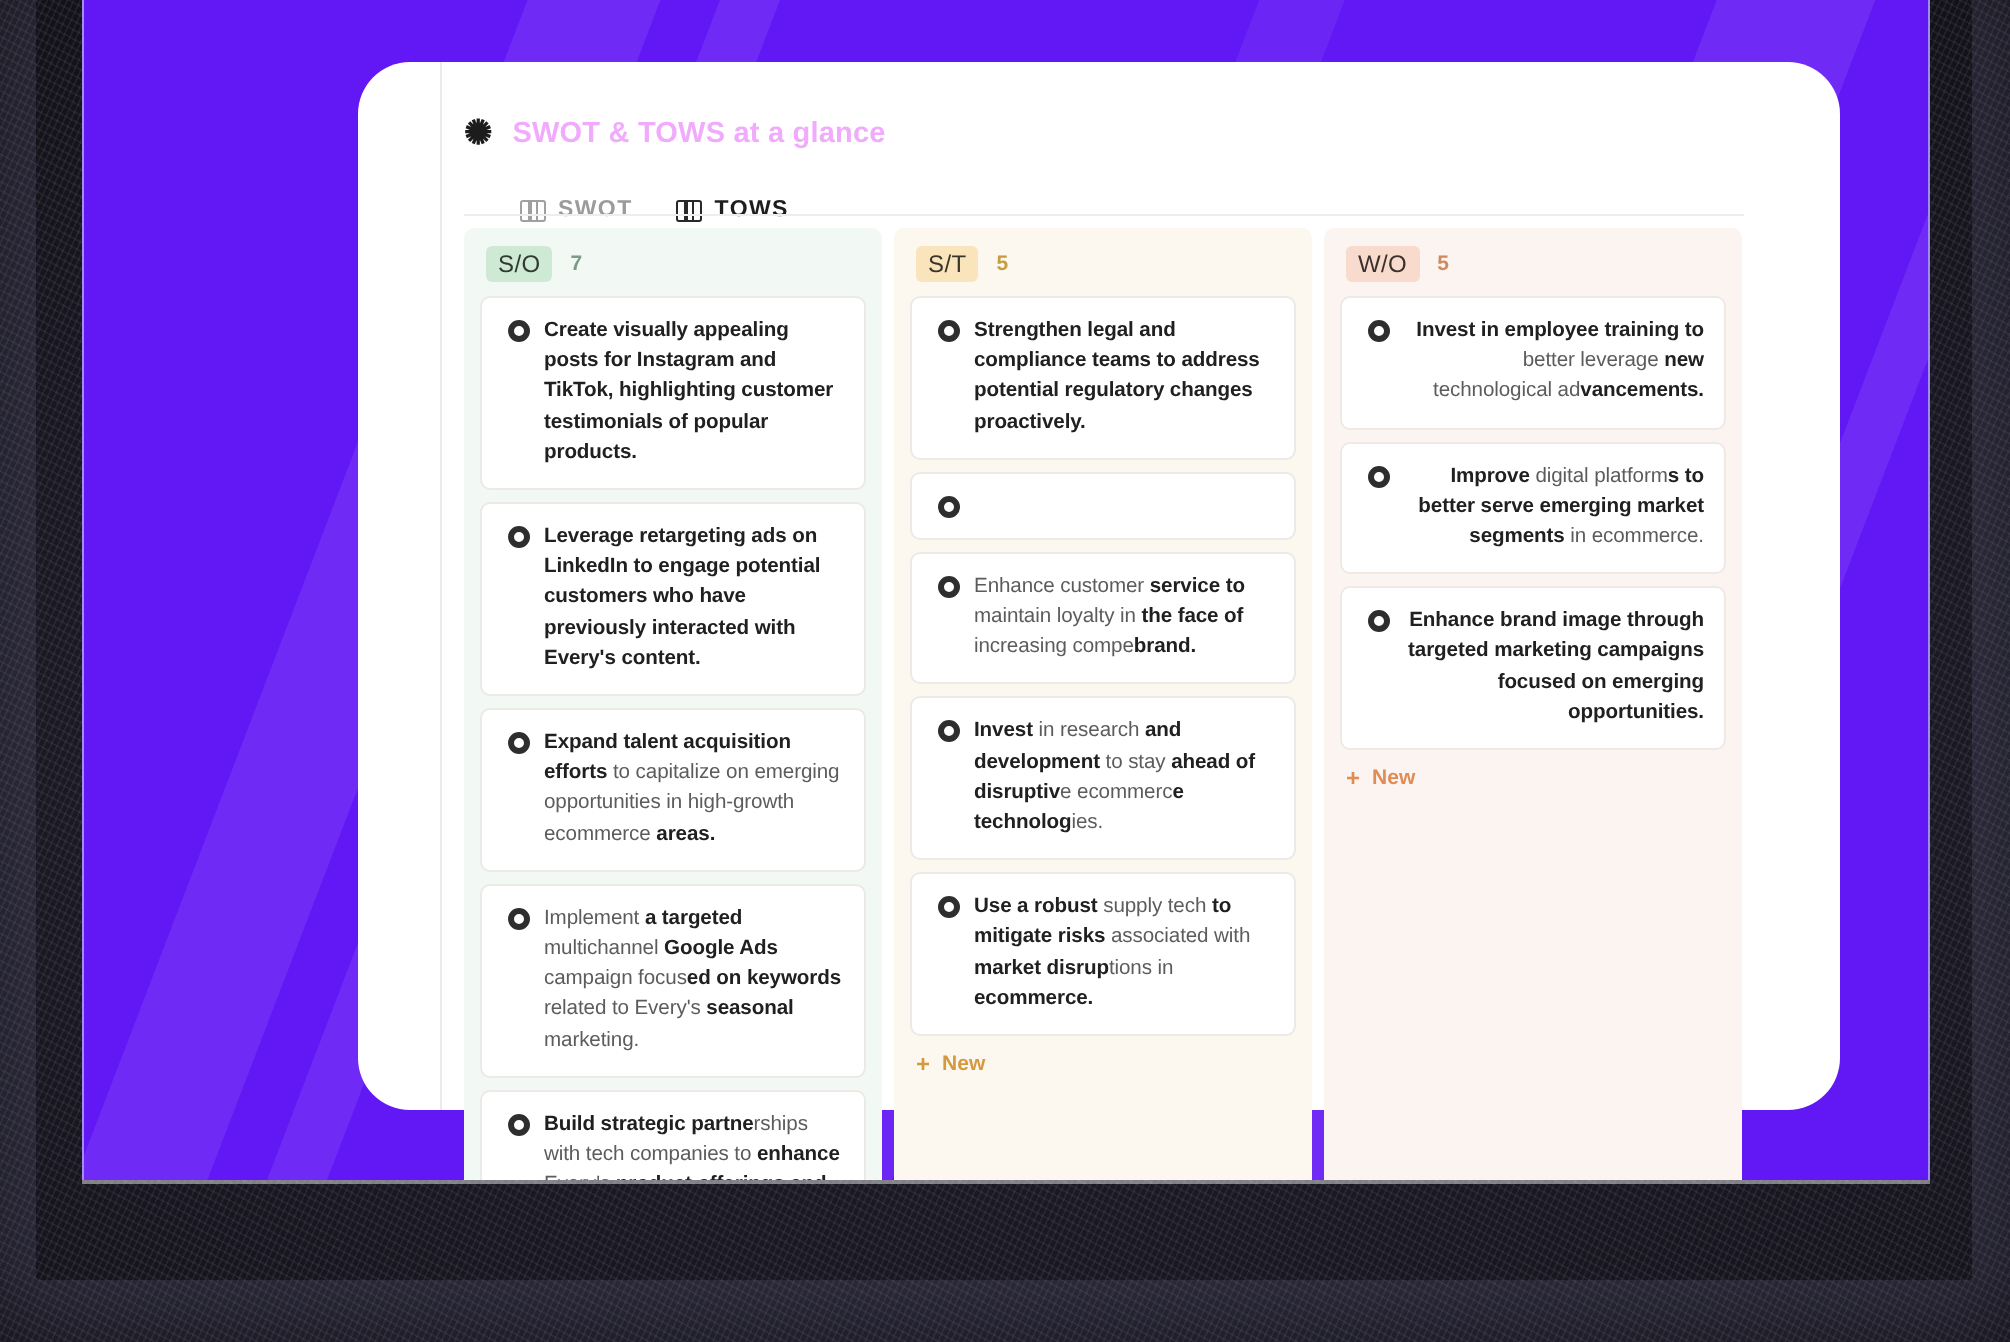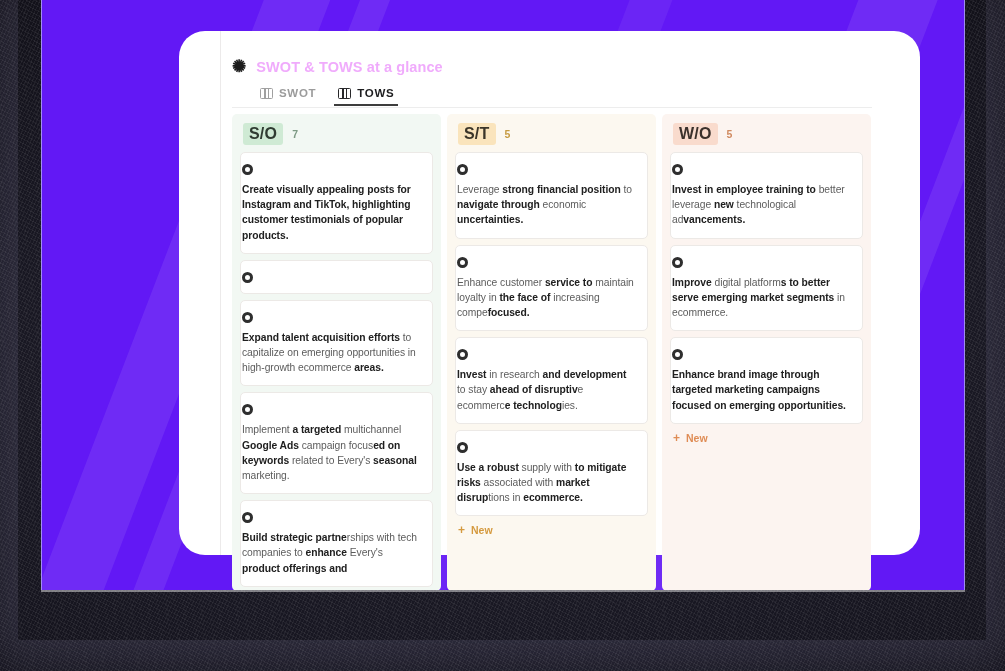--- a/index.html
+++ b/index.html
@@ -55,49 +55,49 @@
   }
 
   
   .hdr{ position:absolute; left:190px; top:58px; display:flex; align-items:center; gap:10px; }
   .snowflake{ font-size:17px; color:#1c1c1c; line-height:1; font-weight:700; }
   .hdr-title{ font-size:14.5px; font-weight:700; color:#f0abfc; letter-spacing:.1px; }
 
   
   .tabs{ position:absolute; left:214px; top:84px; display:flex; gap:14px; }
   .tab{ display:flex; align-items:center; gap:6px; padding:3px 4px 7px 4px;
-        font-size:11.5px; font-weight:700; letter-spacing:.7px; color:#9b9b9b; cursor:pointer; }
+        font-size:11.5px; font-weight:700; letter-spacing:.7px; color:#9b9b9b; cursor:pointer;margin-top:12px; }
   .tab.active{ color:#1d1d1f; box-shadow: inset 0 -2px 0 0 #3d3d3d; justify-content: center; }
   .bicon{ width:13px; height:11px; border:1.4px solid currentColor; border-radius:1.5px;
           display:inline-block; position:relative; opacity:.95;}
   .bicon:before,.bicon:after{ content:""; position:absolute; top:0; bottom:0; width:1.4px; background:currentColor; }
   .bicon:before{ left:3.2px; } .bicon:after{ left:6.8px; }
 
   .hdr-rule{ position:absolute; left:190px; top:107px; width:640px; height:1px; background:#ededed; }
 
   
   #board{ position:absolute; left:190px; top:114px; width:660px; display:flex; gap:6px; }
   .col{ width:209px; border-radius:5px; padding:0 0 4px 0; }
   .col.so{ background:#f2f8f3; }
   .col.st{ background:#fcf8f0; }
-  .col.wo{ background:#fcf4f0; }
+  .col.wo{ background:#fcf4f0;text-align:right; }
 
   .col-head{ display:flex; align-items:center; gap:9px; padding:9px 11px 7px 11px; }
-  .chip{ font-size:16px; font-weight:700; padding:2px 6px; border-radius:3px; letter-spacing:.2px; }
+  .chip{ font-size:12px; font-weight:400; padding:2px 6px; border-radius:3px; letter-spacing:.2px; }
   .so .chip{ background:#cfead4; color:#2f3b31; }
   .st .chip{ background:#fae4bc; color:#3b3529; }
   .wo .chip{ background:#f9dbcd; color:#3b312c; }
   .cnt{ font-size:10.5px; font-weight:600; }
   .so .cnt{ color:#7d9a84; }
   .st .cnt{ color:#c79c43; }
   .wo .cnt{ color:#d08a60; }
 
   .cards{ display:flex; flex-direction:column; gap:6px; padding:0 8px; }
   .card{ background:#fff; border:1px solid #ece9e6; border-radius:5px;
-         padding:9px 10px 10px 1px; display:flex; gap:7px;flex-direction:column; }
+         padding:9px 10px 10px 13px; display:flex; gap:7px; }
   .dot{ flex:0 0 auto; width:11px; height:11px; border-radius:50%;
         border:3px solid #2e2e2e; background:#fff; margin-top:2px; }
   .txt{ font-size:10.3px; line-height:15.2px; color:#2f2f2f; letter-spacing:-.05px; }
   .txt b{ font-weight:700; color:#202020; }
   .txt s{ text-decoration:none; font-weight:400; color:#5c5c5c;margin-top:23px; }
 
   .newrow{ display:flex; align-items:center; gap:6px; padding:8px 0 4px 11px;
            font-size:10.5px; font-weight:600; cursor:pointer; }
   .st .newrow,.wo .newrow{ color:#d59a3f; }
   .wo .newrow{ color:#df8c55; }
@@ -143,20 +143,21 @@
           <span class="chip">S/O</span>
           <span class="cnt">7</span>
         </div>
         <div class="cards">
           <div class="card">
             <span class="dot"></span>
             <div class="txt"><b>Create visually appealing posts for Instagram and TikTok, highlighting customer testimonials of popular products.</b></div>
           </div>
           <div class="card">
             <span class="dot"></span>
+            <div class="txt"><b>Leverage retargeting ads on LinkedIn to engage potential customers who have previously interacted with Every's content.</b></div>
           </div>
           <div class="card">
             <span class="dot"></span>
             <div class="txt"><b>Expand talent acquisition efforts </b><s>to capitalize on emerging opportunities in high-growth ecommerce </s><b>areas.</b></div>
           </div>
           <div class="card">
             <span class="dot"></span>
             <div class="txt"><s>Implement </s><b>a targeted</b><s> multichannel </s><b>Google Ads</b><s> campaign focus</s><b>ed on keywords</b><s> related to Every's </s><b>seasonal</b><s> marketing.</s></div>
           </div>
           <div class="card">
@@ -166,33 +167,36 @@
         </div>
       </div>
       <div class="col st">
         <div class="col-head">
           <span class="chip">S/T</span>
           <span class="cnt">5</span>
         </div>
         <div class="cards">
           <div class="card">
             <span class="dot"></span>
-            <div class="txt"><s>Leverage </s><b>strong financial position </b><s>to </s><b>navigate through</b><s> economic </s><b>uncertainties.</b></div>
-          </div>
-          <div class="card">
-            <span class="dot"></span>
-            <div class="txt"><s>Enhance customer </s><b>service to</b><s> maintain loyalty in </s><b>the face of</b><s> increasing compe</s><b>focused.</b></div>
+            <div class="txt"><b>Strengthen legal and compliance teams to address potential regulatory changes proactively.</b></div>
+          </div>
+          <div class="card">
+            <span class="dot"></span>
+          </div>
+          <div class="card">
+            <span class="dot"></span>
+            <div class="txt"><s>Enhance customer </s><b>service to</b><s> maintain loyalty in </s><b>the face of</b><s> increasing compe</s><b>brand.</b></div>
           </div>
           <div class="card">
             <span class="dot"></span>
             <div class="txt"><b>Invest </b><s>in research </s><b>and development </b><s>to stay </s><b>ahead of disruptiv</b><s>e ecommerc</s><b>e technolog</b><s>ies.</s></div>
           </div>
           <div class="card">
             <span class="dot"></span>
-            <div class="txt"><b>Use a robust </b><s>supply with </s><b>to mitigate risks </b><s>associated with </s><b>market disrup</b><s>tions in </s><b>ecommerce.</b></div>
+            <div class="txt"><b>Use a robust </b><s>supply tech </s><b>to mitigate risks </b><s>associated with </s><b>market disrup</b><s>tions in </s><b>ecommerce.</b></div>
           </div>
         </div>
         <div class="newrow">
           <span class="plus">+</span>
           <span>New</span>
         </div>
       </div>
       <div class="col wo">
         <div class="col-head">
           <span class="chip">W/O</span>

